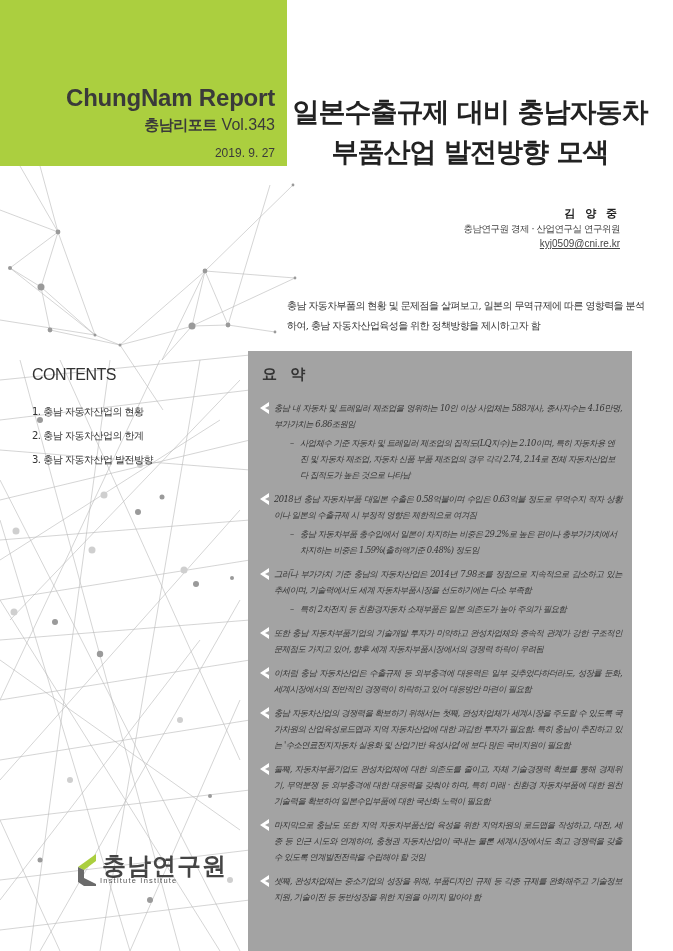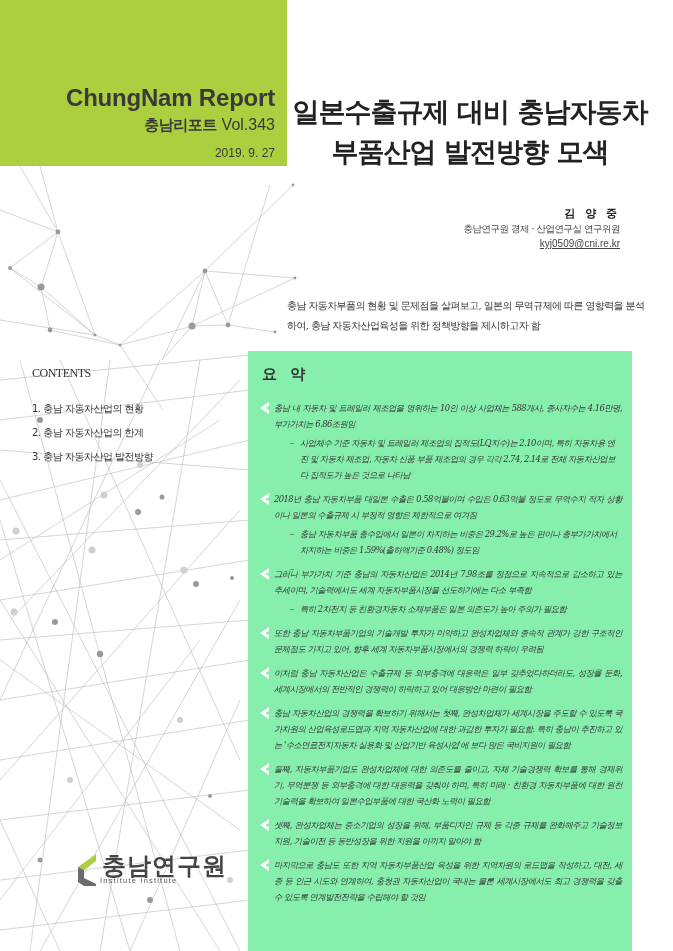--- a/index.html
+++ b/index.html
@@ -39,28 +39,28 @@
   .author .email { font-family: "Liberation Sans", sans-serif; font-size: 10px; color: #444; line-height: 14px; text-decoration: underline; }
 
   .intro {
     position: absolute; left: 287px; top: 296px; width: 360px; z-index: 2;
     font-family: "DejaVu Serif", "Liberation Serif", serif;
     font-size: 10px; line-height: 20px; color: #333; letter-spacing: -0.6px;
   }
 
   .contents { position: absolute; left: 32px; top: 366px; z-index: 2; }
   .contents .heading {
-    font-family: Liberation Serif, serif; font-size: 12px; color: #333;
+    font-family: Liberation Sans, sans-serif; font-size: 16px; color: #333;
     letter-spacing: -0.5px; margin-bottom: 16px;
   }
   .contents .item { font-size: 10px; color: #333; line-height: 24px; letter-spacing: -0.5px; }
 
   .summary {
     position: absolute; left: 248px; top: 351px; width: 384px; height: 600px;
-    background: #86efac; z-index: 2; padding: 14px 10px 0 8px;
+    background: #a3a3a3; z-index: 2; padding: 14px 10px 0 8px;
   }
   .summary .title {
     font-weight: bold; font-size: 15px; color: #333; letter-spacing: 4px; margin-left: 6px; margin-bottom: 16px;
   }
   .para { position: relative; padding-left: 18px; margin-bottom: 8px; font-style: italic; }
   .para .chev {
     position: absolute; left: 4px; top: 2px; width: 10px; height: 12px;
   }
   .para .txt {
     font-family: "DejaVu Serif", "Liberation Serif", serif;
@@ -256,27 +256,27 @@
       <div class="para">
         <svg class="chev" viewBox="0 0 10 12">
           <polygon points="9,0 0,6 9,12 9,8 5,6 9,4" fill="#ffffff"></polygon>
         </svg>
         <div class="txt">둘째, 자동차부품기업도 완성차업체에 대한 의존도를 줄이고, 자체 기술경쟁력 확보를 통해 경제위기, 무역분쟁 등 외부충격에 대한 대응력을 갖춰야 하며, 특히 미래 · 친환경 자동차부품에 대한 원천기술력을 확보하여 일본수입부품에 대한 국산화 노력이 필요함</div>
       </div>
       <div class="para">
         <svg class="chev" viewBox="0 0 10 12">
           <polygon points="9,0 0,6 9,12 9,8 5,6 9,4" fill="#ffffff"></polygon>
         </svg>
+        <div class="txt">마지막으로 충남도 또한 지역 자동차부품산업 육성을 위한 지역차원의 로드맵을 작성하고, 대전, 세종 등 인근 시도와 연계하여, 충청권 자동차산업이 국내는 물론 세계시장에서도 최고 경쟁력을 갖출 수 있도록 연계발전전략을 수립해야 할 것임</div>
+      </div>
+      <div class="para">
+        <svg class="chev" viewBox="0 0 10 12">
+          <polygon points="9,0 0,6 9,12 9,8 5,6 9,4" fill="#ffffff"></polygon>
+        </svg>
         <div class="txt">셋째, 완성차업체는 중소기업의 성장을 위해, 부품디자인 규제 등 각종 규제를 완화해주고 기술정보지원, 기술이전 등 동반성장을 위한 지원을 아끼지 말아야 함</div>
-      </div>
-      <div class="para">
-        <svg class="chev" viewBox="0 0 10 12">
-          <polygon points="9,0 0,6 9,12 9,8 5,6 9,4" fill="#ffffff"></polygon>
-        </svg>
-        <div class="txt">마지막으로 충남도 또한 지역 자동차부품산업 육성을 위한 지역차원의 로드맵을 작성하고, 대전, 세종 등 인근 시도와 연계하여, 충청권 자동차산업이 국내는 물론 세계시장에서도 최고 경쟁력을 갖출 수 있도록 연계발전전략을 수립해야 할 것임</div>
       </div>
     </div>
 </div>
 
 <div class="logo">
   <svg class="mark" viewBox="0 0 22 32">
     <polygon points="20,0 2,13 8,16 20,7" fill="#abcf3f"></polygon>
     <polygon points="2,13 8,16 8,32 2,28" fill="#6b6b6b"></polygon>
     <polygon points="8,24 20,30 20,32 8,32" fill="#6b6b6b"></polygon>
   </svg>

